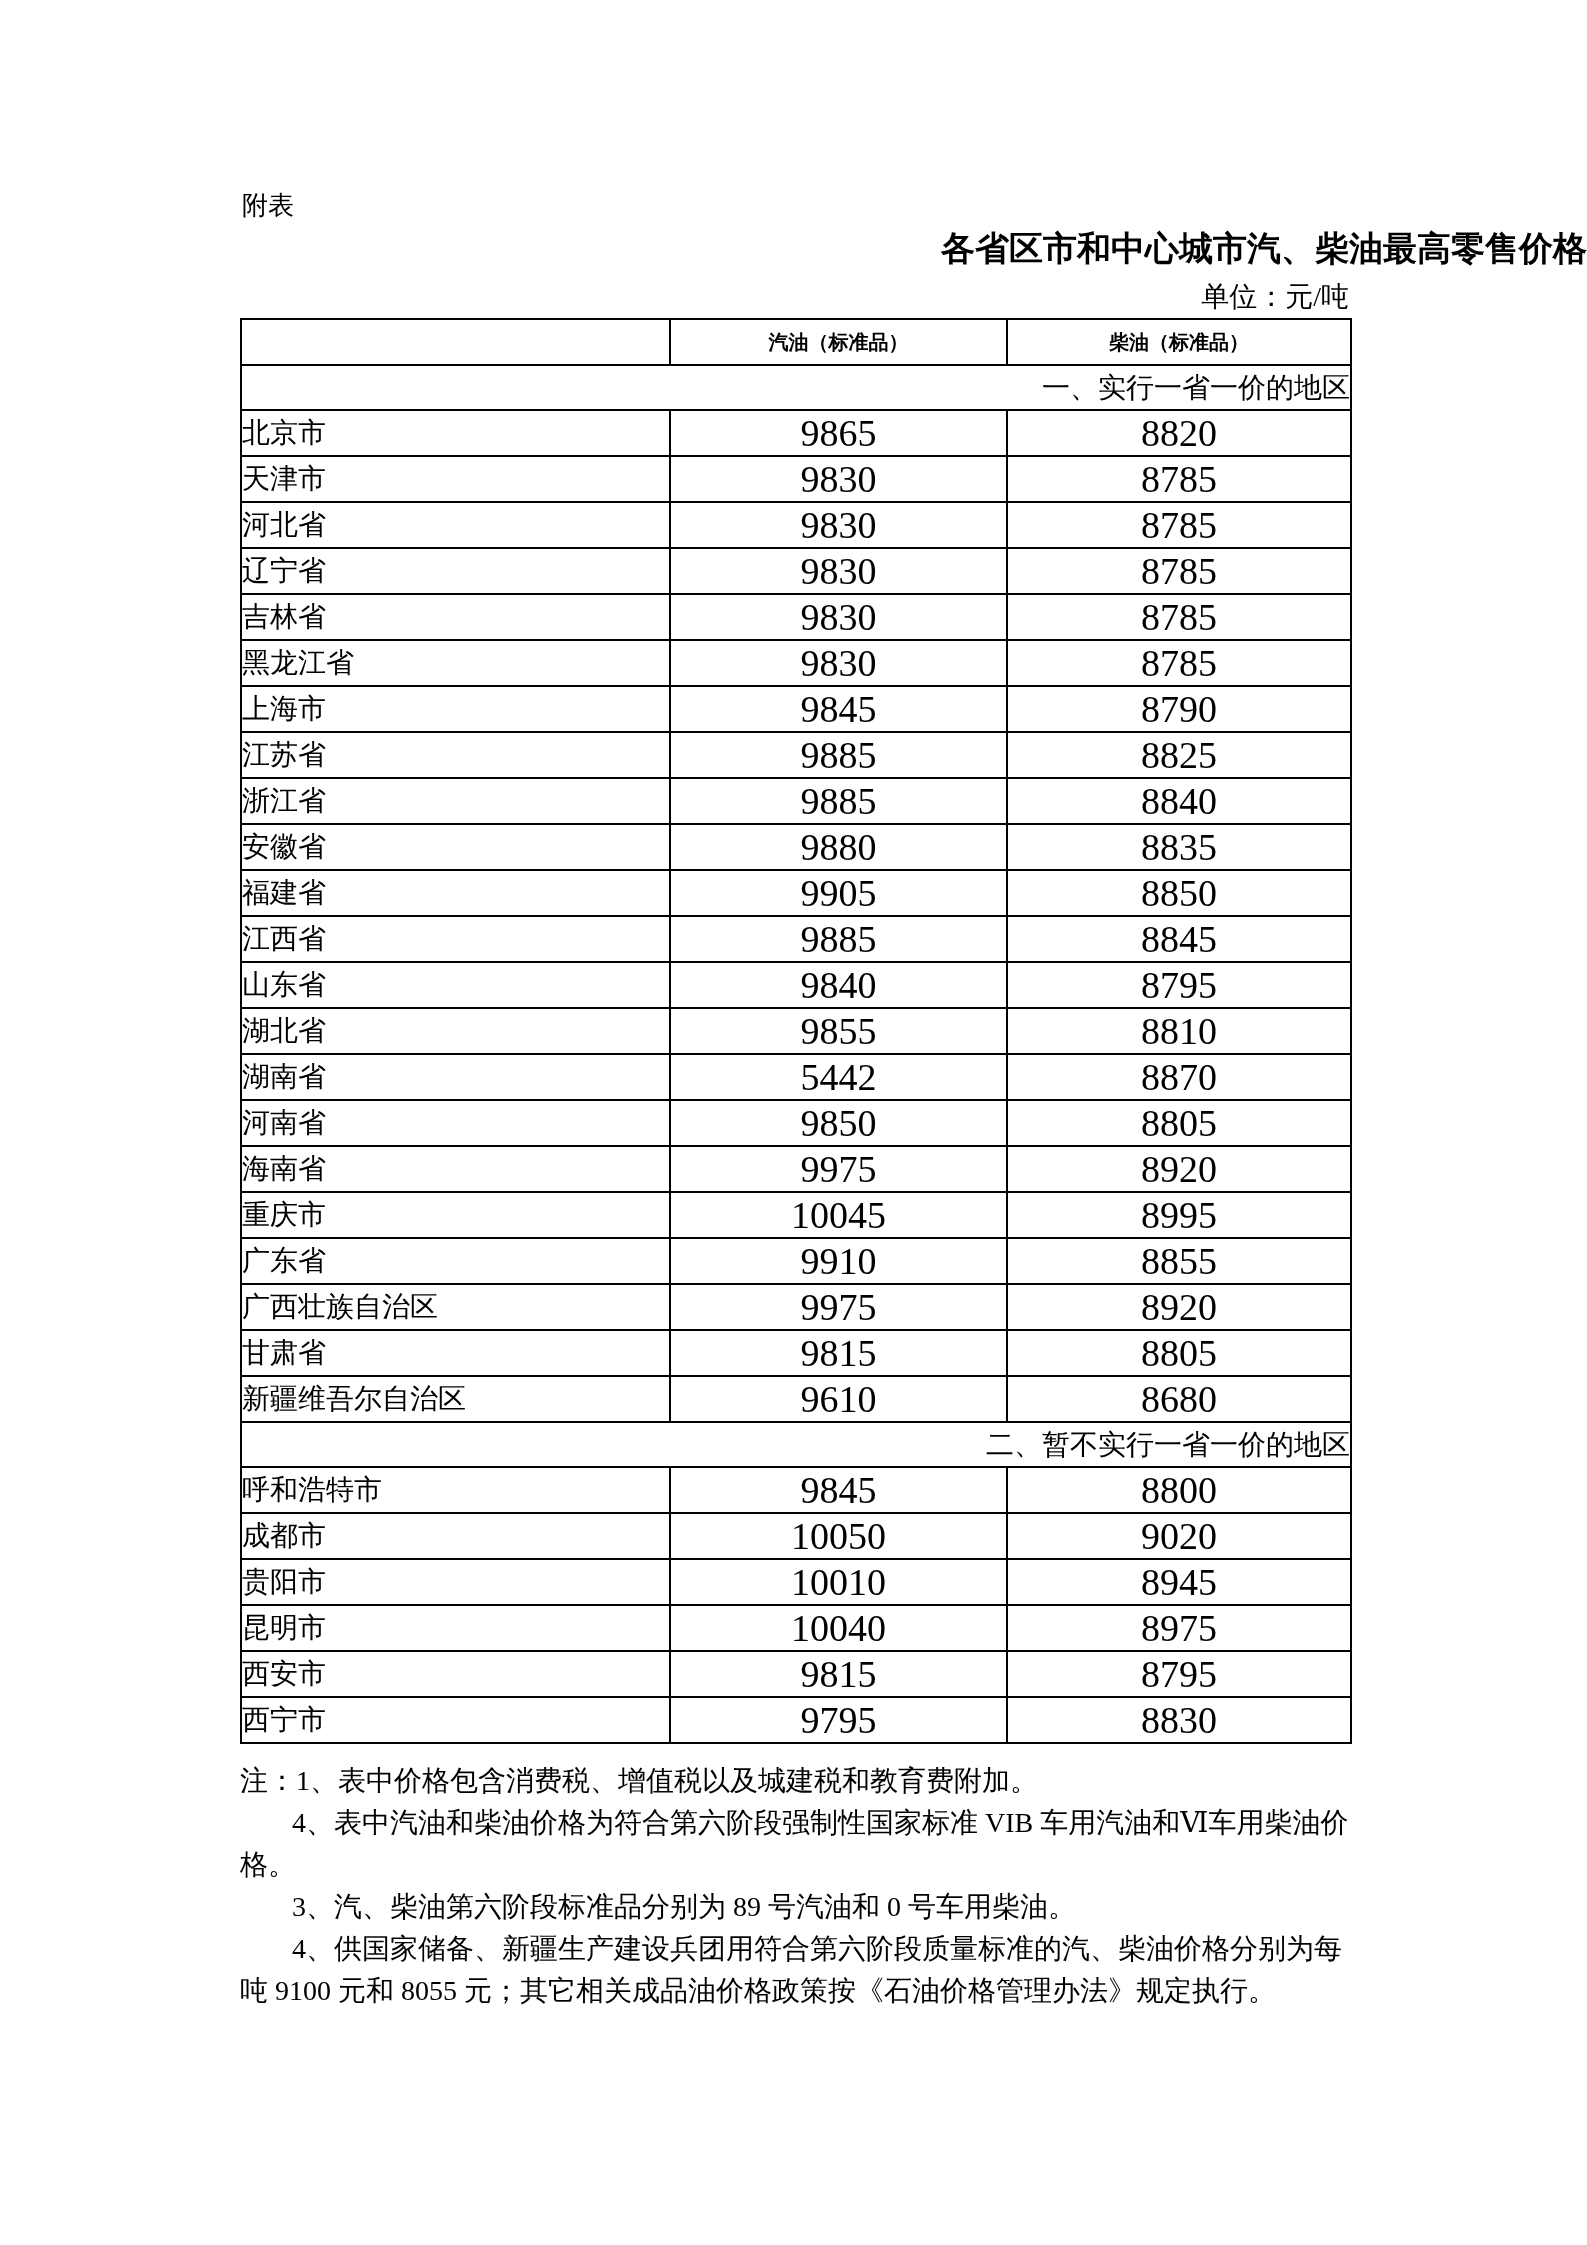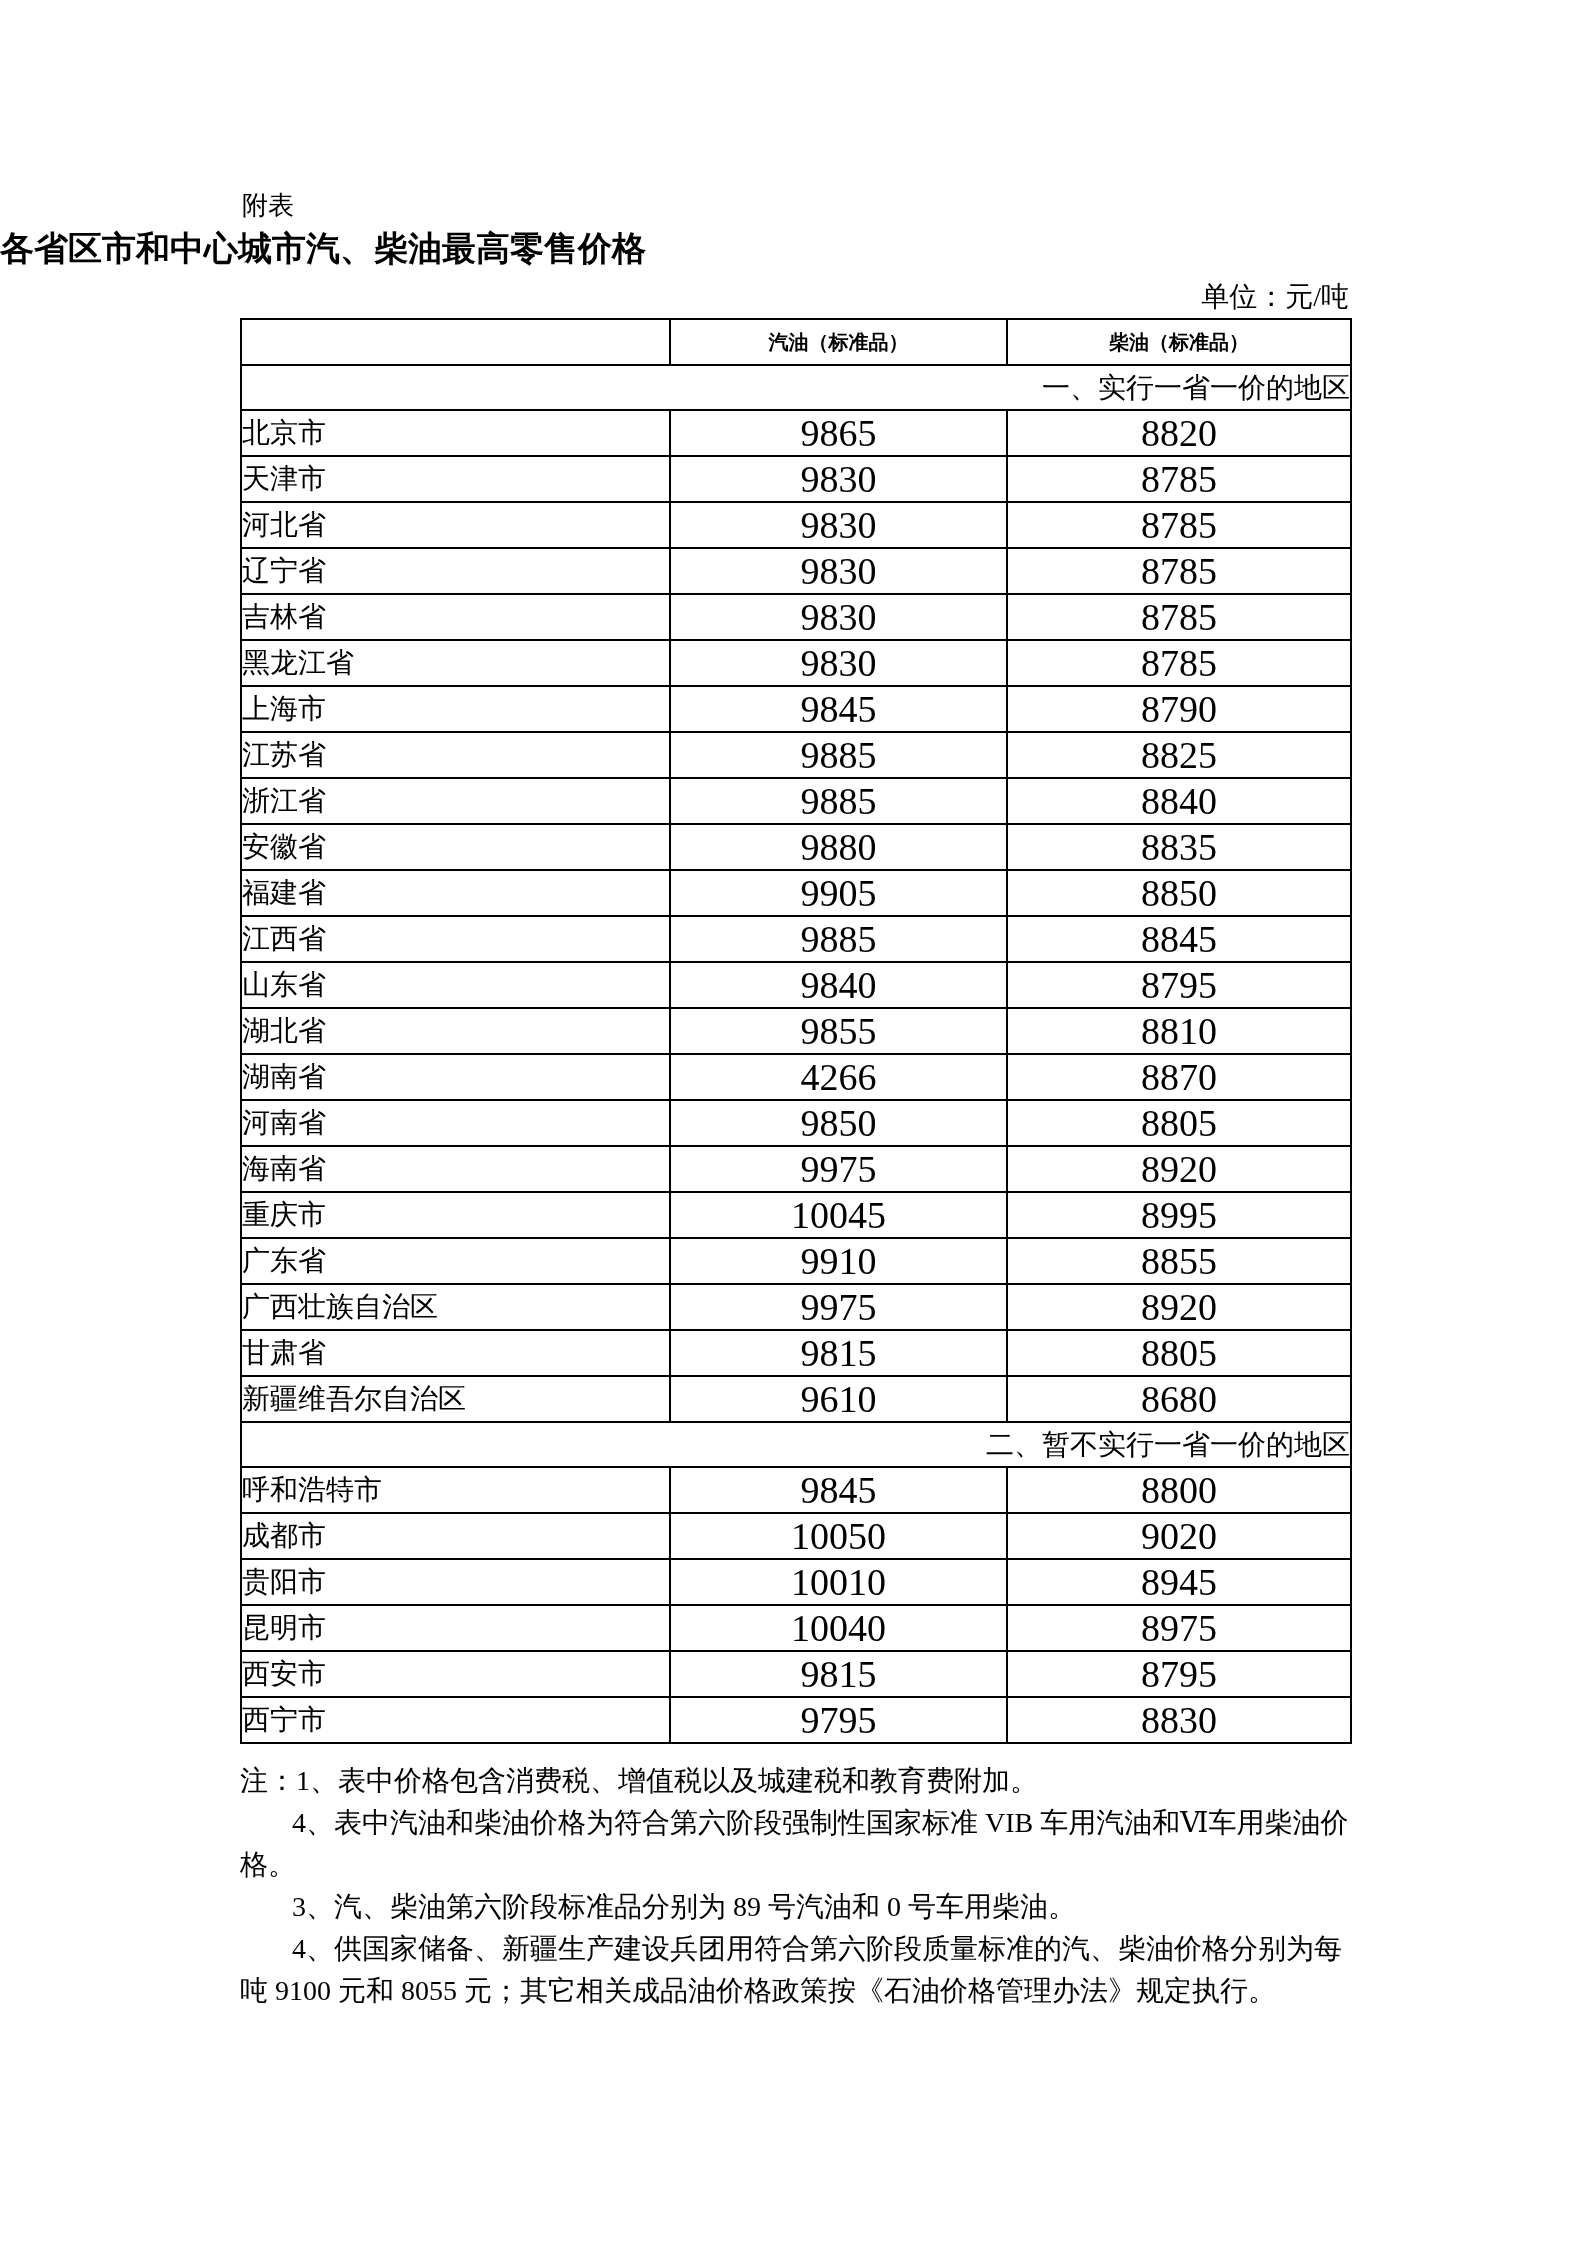--- a/index.html
+++ b/index.html
@@ -17,21 +17,21 @@
     left: 242px;
     top: 188px;
     font-size: 26px;
     white-space: nowrap;
   }
   .doc-title {
     position: absolute;
     left: 0;
     top: 226px;
     width: 1587px;
-    text-align: left;
+    text-align: right;
     font-size: 34px;
     font-weight: bold;
     font-family: "DejaVu Sans", "Liberation Sans", sans-serif;
     white-space: nowrap;
   }
   .unit-note {
     position: absolute;
     top: 278px;
     right: 238px;
     font-size: 28px;
@@ -174,21 +174,21 @@
         <td class="num">9840</td>
         <td class="num">8795</td>
       </tr>
       <tr>
         <td class="name">湖北省</td>
         <td class="num">9855</td>
         <td class="num">8810</td>
       </tr>
       <tr>
         <td class="name">湖南省</td>
-        <td class="num">4266</td>
+        <td class="num">5442</td>
         <td class="num">8870</td>
       </tr>
       <tr>
         <td class="name">河南省</td>
         <td class="num">9850</td>
         <td class="num">8805</td>
       </tr>
       <tr>
         <td class="name">海南省</td>
         <td class="num">9975</td>

